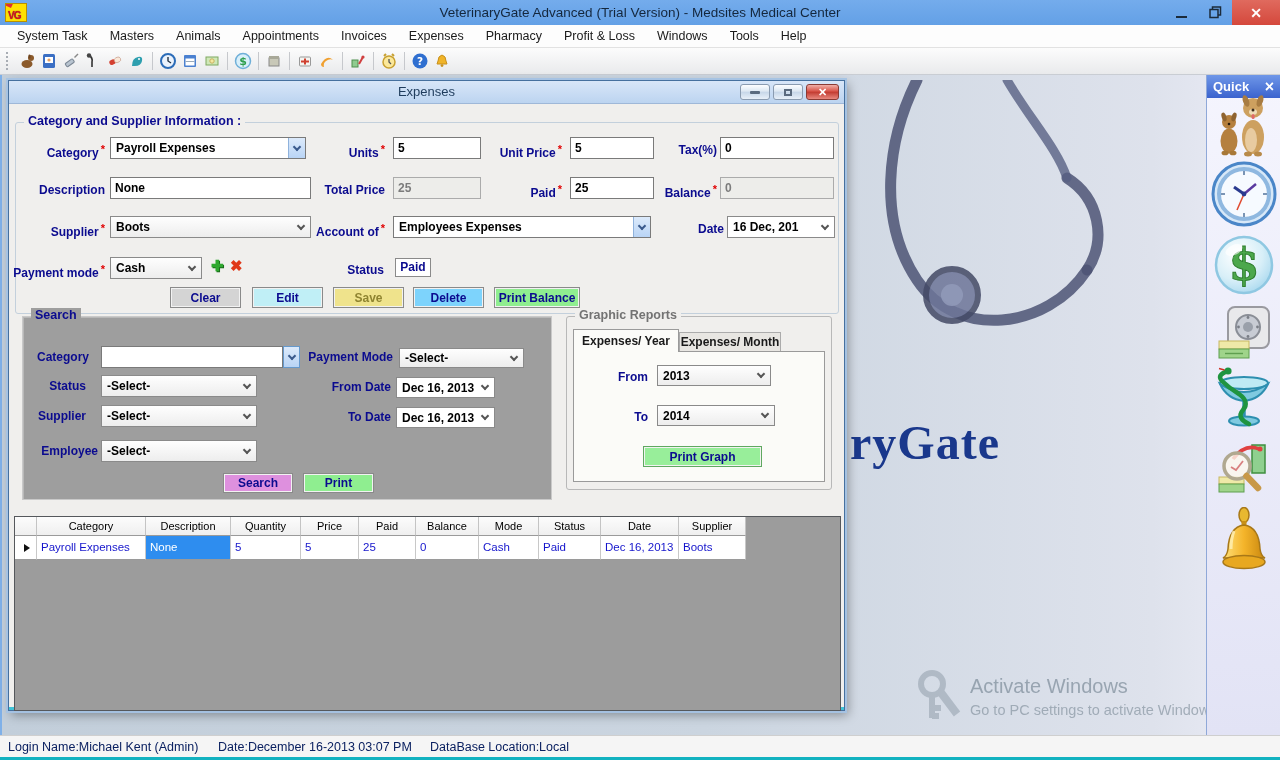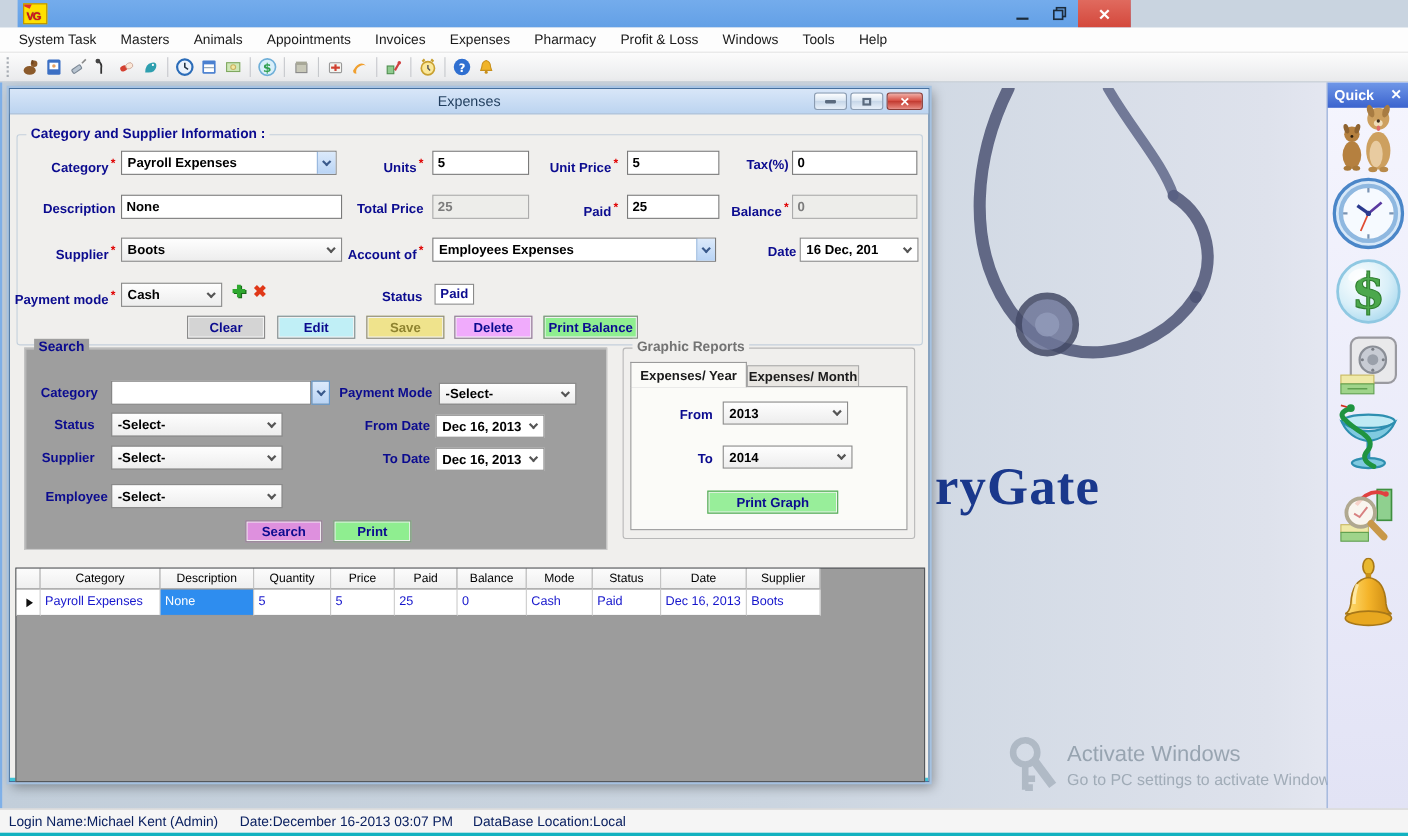--- a/index.html
+++ b/index.html
@@ -1,20 +1,20 @@
 <!DOCTYPE html>
 <html><head>
 <meta charset="utf-8">
 <style>
 * { margin:0; padding:0; box-sizing:border-box; }
 html,body { width:1280px; height:760px; overflow:hidden; }
 body { font-family:"Liberation Sans", sans-serif; font-size:12px; position:relative; background:#C9D4E0; }
 
 
-.titlebar { position:absolute; left:16px; top:0; width:1012px; height:25px; background:linear-gradient(#74ACEC,#63A0E6); display:flex; align-items:center; }
+.titlebar { position:absolute; left:0; top:0; width:1280px; height:25px; background:linear-gradient(#74ACEC,#63A0E6); display:flex; align-items:center; }
 .vg-logo { position:absolute; left:5px; top:3px; width:22px; height:19px; background:#FFE000; border:1px solid #B89000; overflow:hidden; }
 .vg-logo .tri { position:absolute; left:-8px; top:-9px; width:0; height:0; border:13px solid transparent; border-top-color:#E03030; transform:rotate(-20deg); }
 .vg-logo .vg-text { position:absolute; left:2px; bottom:0px; font-size:10px; font-weight:bold; color:#E01010; text-shadow:0 0 1px #202080; letter-spacing:-1px; }
 .title-text { width:100%; text-align:center; color:#14273D; font-size:13.5px; }
 .win-controls { position:absolute; right:0; top:0; height:25px; display:flex; align-items:stretch; }
 .wc { width:34px; display:flex; align-items:center; justify-content:center; color:#1B2B3B; }
 .wc-min .dash { width:11px; height:2px; background:#1B2B3B; margin-top:8px; }
 .wc-close { width:48px; background:linear-gradient(#E06A5E,#D4483C); color:#fff; font-size:14px; font-weight:bold; }
 
 .menubar { position:absolute; left:0; top:25px; width:1280px; height:23px; background:#FDFDFD; border-bottom:1px solid #E2E2E2; display:flex; align-items:center; padding-left:6px; }
@@ -63,21 +63,21 @@
 .chev { width:6px; height:6px; border-right:2px solid #3A5A8C; border-bottom:2px solid #3A5A8C; transform:rotate(45deg); margin-top:-3px; }
 .select { position:absolute; border:1px solid #8A8A8A; background:linear-gradient(#FEFEFE,#EDEDED); display:flex; align-items:center; }
 .select .ctext { flex:1; padding:0 5px; font-weight:bold; font-size:12px; color:#000; white-space:nowrap; overflow:hidden; }
 .select .chev2 { width:6px; height:6px; border-right:2px solid #555; border-bottom:2px solid #555; transform:rotate(45deg); margin:-3px 6px 0 0; }
 .select.white { background:#fff; }
 
 .btn { position:absolute; border:1px solid #8A8A8A; box-shadow:inset 0 0 0 1px #F2F2F2; color:#0B0B8F; font-weight:bold; font-size:12px; text-align:center; cursor:default; display:flex; align-items:center; justify-content:center; }
 .b-clear { background:#D4D4D4; }
 .b-edit { background:#C0EFF6; }
 .b-save { background:#EFE38C; color:#8F8430; }
-.b-del { background:#f0abfc; }
+.b-del { background:#7dd3fc; }
 .b-pbal { background:#8FEE90; }
 .b-search { background:#DE90DE; }
 .b-print { background:#8FEE90; }
 .b-pgraph { background:#98EE9A; border-color:#5FA860; }
 
 .plusx { position:absolute; font-weight:bold; font-size:15px; line-height:16px; }
 .statusbox { position:absolute; border:1px solid #8A8A8A; background:#fff; color:#0B0B8F; font-weight:bold; font-size:12px; text-align:center; }
 
 .searchbox { position:absolute; left:13px; top:235px; width:530px; height:184px; background:#9E9E9E; border:1px solid #C9C9C9; box-shadow:inset 1px 1px 0 #B8B8B8; }
 .searchbox .gb-label { background:#9E9E9E; }
@@ -102,20 +102,21 @@
 .status-teal { position:absolute; left:0; bottom:0; width:100%; height:3px; background:#12B2C0; }
 </style>
 </head>
 <body>
 
 <div class="titlebar">
   <div class="vg-logo">
     <div class="tri"></div>
     <div class="vg-text">VG</div>
   </div>
+  <div class="title-text">VeterinaryGate Advanced  (Trial Version) - Medsites Medical Center</div>
   <div class="win-controls">
     <div class="wc wc-min">
         <div class="dash"></div>
       </div>
     <div class="wc">
       <svg width="13" height="13" viewBox="0 0 13 13">
           <rect x="3.5" y="1" width="8" height="8" fill="none" stroke="#1B2B3B" stroke-width="1.5"></rect>
           <rect x="1" y="3.5" width="8" height="8" fill="#69A5E9" stroke="#1B2B3B" stroke-width="1.5"></rect>
         </svg>
     </div>

